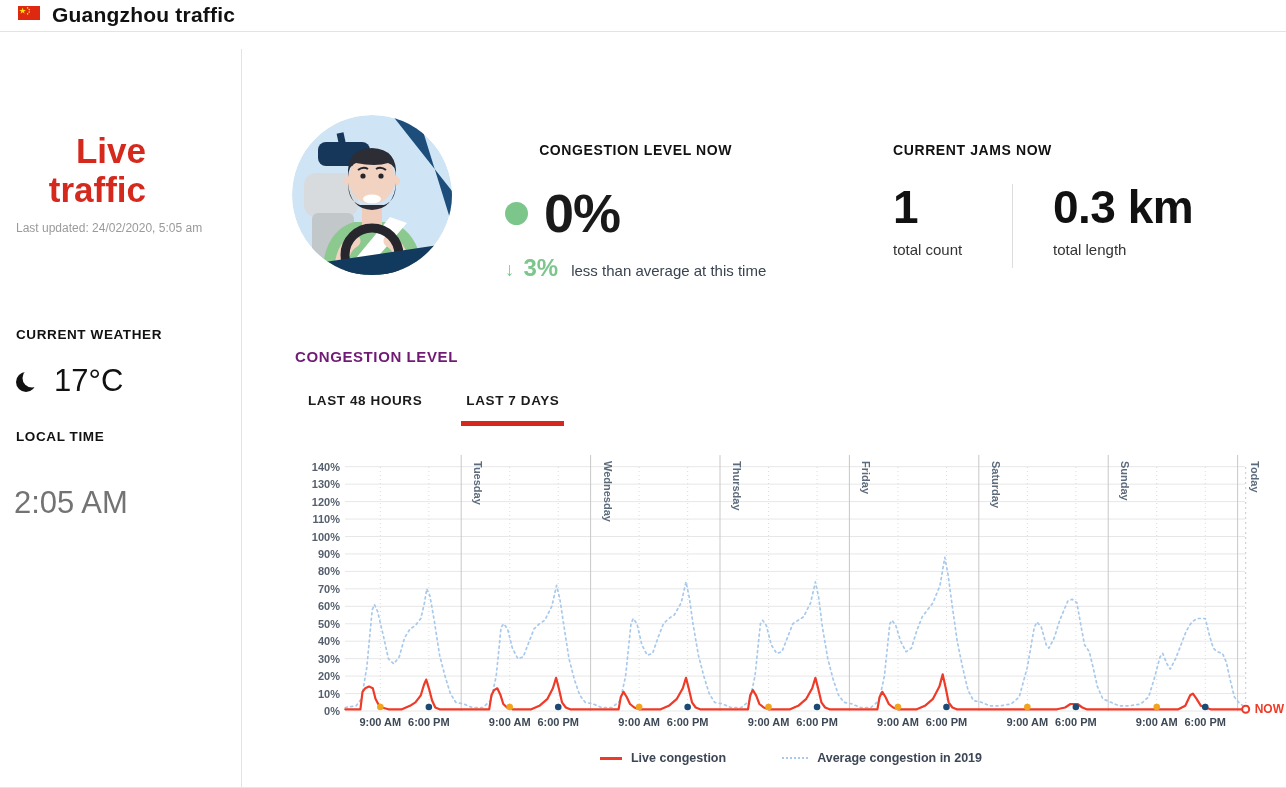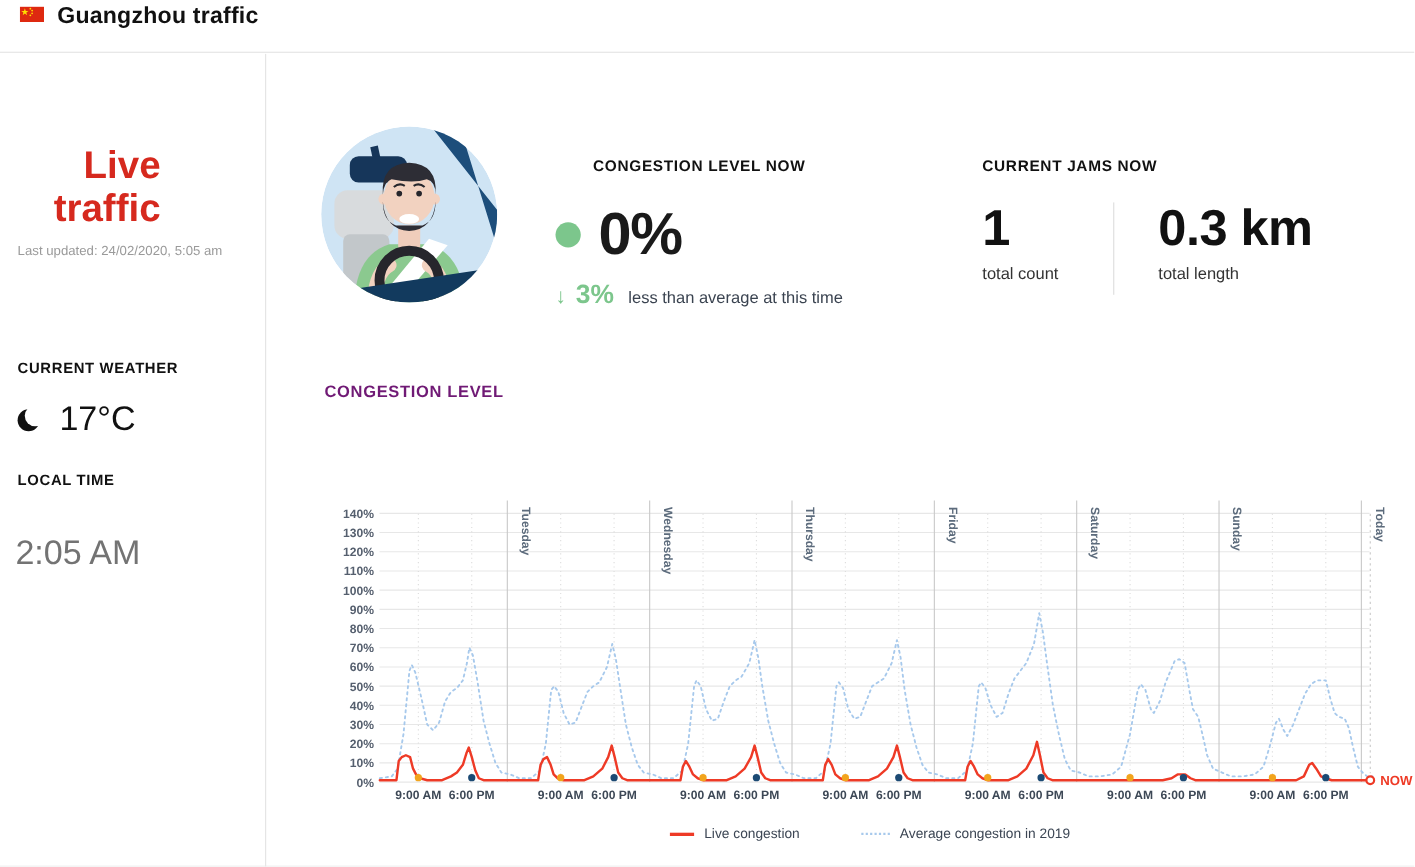--- a/index.html
+++ b/index.html
@@ -2,21 +2,21 @@
 <html><head>
 <meta charset="utf-8">
 <style>
   * { margin:0; padding:0; box-sizing:border-box; }
   html,body { background:#fff; }
   #app {
     position:relative; width:1286px; height:788px; overflow:hidden;
     font-family:"Liberation Sans", sans-serif; color:#1a1a1a; background:#fff;
   }
   
-  .header { position:absolute; left:0; top:0; width:100%; height:48px; border-bottom:1px solid #e3e3e3; background:#fff; }
+  .header { position:absolute; left:0; top:0; width:100%; height:32px; border-bottom:1px solid #e3e3e3; background:#fff; }
   .flag { position:absolute; left:18px; top:6px; width:22px; height:14px; }
   .header-title { position:absolute; left:52px; top:3px; font-size:21px; font-weight:bold; letter-spacing:.2px; color:#111; }
   
   .sidebar { position:absolute; left:0; top:49px; width:242px; height:739px; border-right:1px solid #e3e3e3; }
   .live-title { position:absolute; left:16px; top:82px; width:130px; font-size:35px; line-height:1.12; font-weight:bold;text-align:right; }
   .last-updated { position:absolute; left:16px; top:172px; font-size:12px; color:#9a9a9a; }
   .side-label { font-size:13.5px; font-weight:bold; letter-spacing:.6px; color:#111; }
   .weather-label { position:absolute; left:16px; top:278px; }
   .weather-row { position:absolute; left:14px; top:314px; display:flex; align-items:center; gap:12px; }
   .temp-value { font-size:31px; color:#111; }
@@ -45,21 +45,21 @@
   .section-title { position:absolute; left:53px; top:300px; font-size:15px; font-weight:bold; letter-spacing:.6px; color:#701a75; }
   .tabs { position:absolute; left:61px; top:345px; display:flex; gap:34px; }
   .tab { font-size:13.5px; font-weight:bold; letter-spacing:.6px; color:#1b1b1b; padding:0 5px 13px 5px; border-bottom:5px solid transparent; cursor:pointer; }
   .tab.active { border-bottom-color:var(--accent); }
   .chart-wrap { position:absolute; left:54px; top:397px; width:990px; height:300px; }
   .chart-wrap svg { display:block; }
   .ytick { font-size:11px; font-weight:bold; fill:#555f6e; }
   .daylabel { font-size:11px; font-weight:bold; fill:#5c6b7c; }
   .timelabel { font-size:11px; font-weight:bold; fill:#3d4856; }
   .nowlabel { font-size:12px; font-weight:bold; }
-  .legend { position:absolute; left:54px; top:703px; width:990px; display:flex; justify-content:center; align-items:flex-end; gap:56px; }
+  .legend { position:absolute; left:54px; top:703px; width:990px; display:flex; justify-content:center; align-items:flex-end; gap:56px;font-weight:bold; }
   .legend-item { display:flex; align-items:center; gap:9px; cursor:pointer; }
   .legend-line { width:22px; border-top:3px solid; }
   .legend-dotted { width:26px; border-top:2px dotted; }
   .legend-text { font-size:12.5px; color:#3c4654; }
   .bottom-line { position:absolute; left:0; bottom:0; width:100%; height:1px; background:#e6e6e6; }
 </style>
 </head>
 <body>
 
 <div id="app" style="--accent: #d6291e;">
@@ -149,20 +149,24 @@
         </div>
         <div class="jams-divider"></div>
         <div class="jams-col2">
           <div class="jams-number">0.3 km</div>
           <div class="jams-sub">total length</div>
         </div>
       </div>
     </div>
 
     <div class="section-title">CONGESTION LEVEL</div>
+    <div class="tabs">
+      <div class="tab" id="tab-0">LAST 48 HOURS</div>
+      <div class="tab active" id="tab-1">LAST 7 DAYS</div>
+    </div>
 
     <div class="chart-wrap">
       <svg id="congestion-chart" width="990" height="300" viewBox="0 0 990 300">
           <line x1="49" x2="949" y1="266" y2="266" stroke="#e7e7e7" stroke-width="1"></line>
           <text x="44" y="270" text-anchor="end" class="ytick">0%</text>
           <line x1="49" x2="949" y1="248.55" y2="248.55" stroke="#e7e7e7" stroke-width="1"></line>
           <text x="44" y="252.55" text-anchor="end" class="ytick">10%</text>
           <line x1="49" x2="949" y1="231.1" y2="231.1" stroke="#e7e7e7" stroke-width="1"></line>
           <text x="44" y="235.1" text-anchor="end" class="ytick">20%</text>
           <line x1="49" x2="949" y1="213.65" y2="213.65" stroke="#e7e7e7" stroke-width="1"></line>

